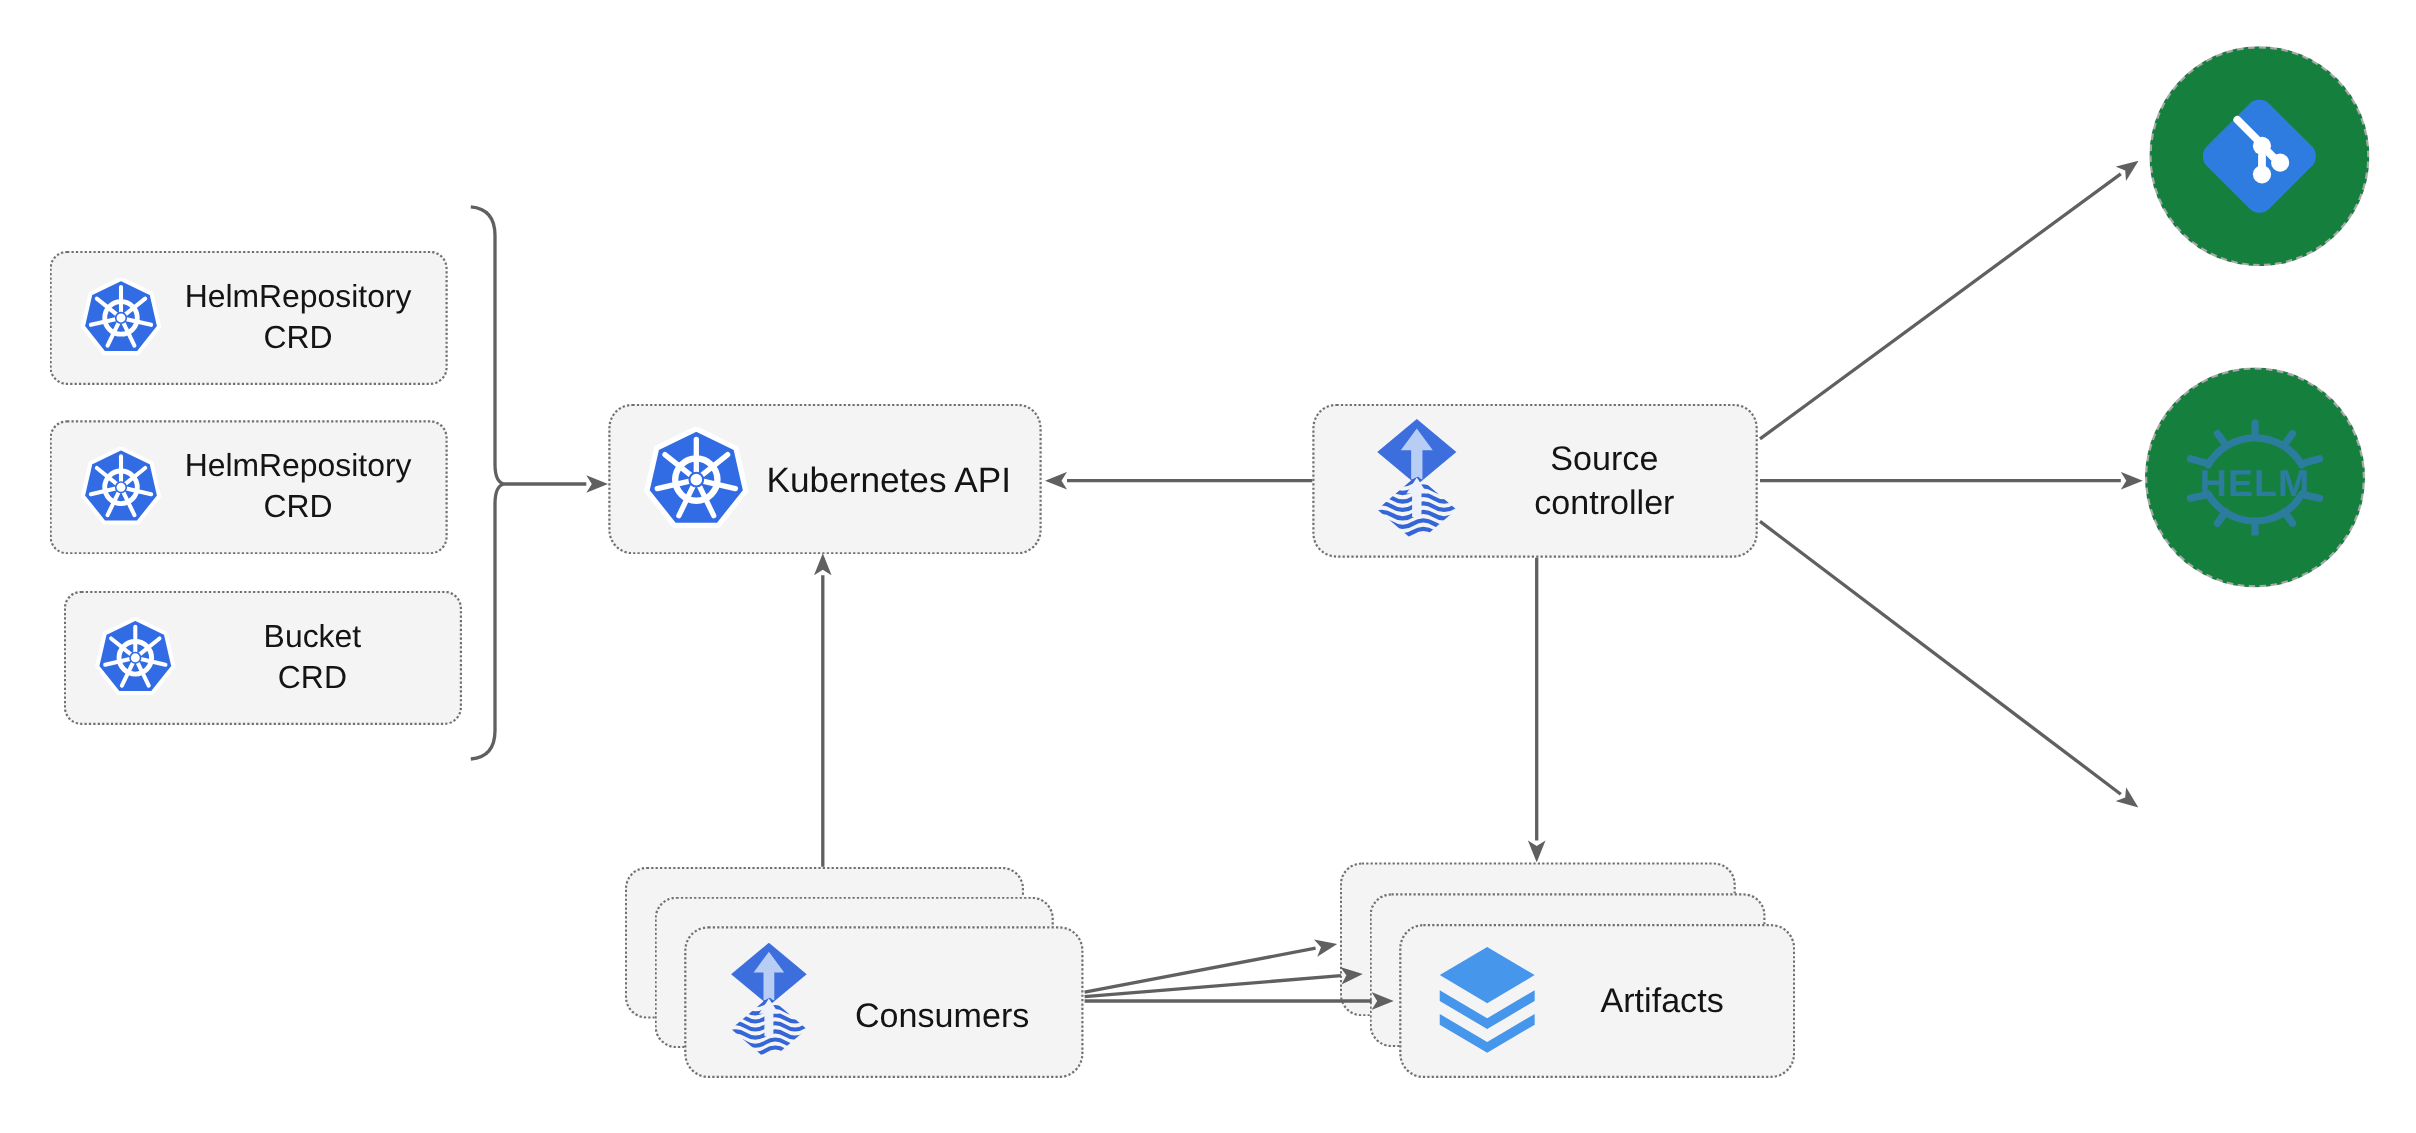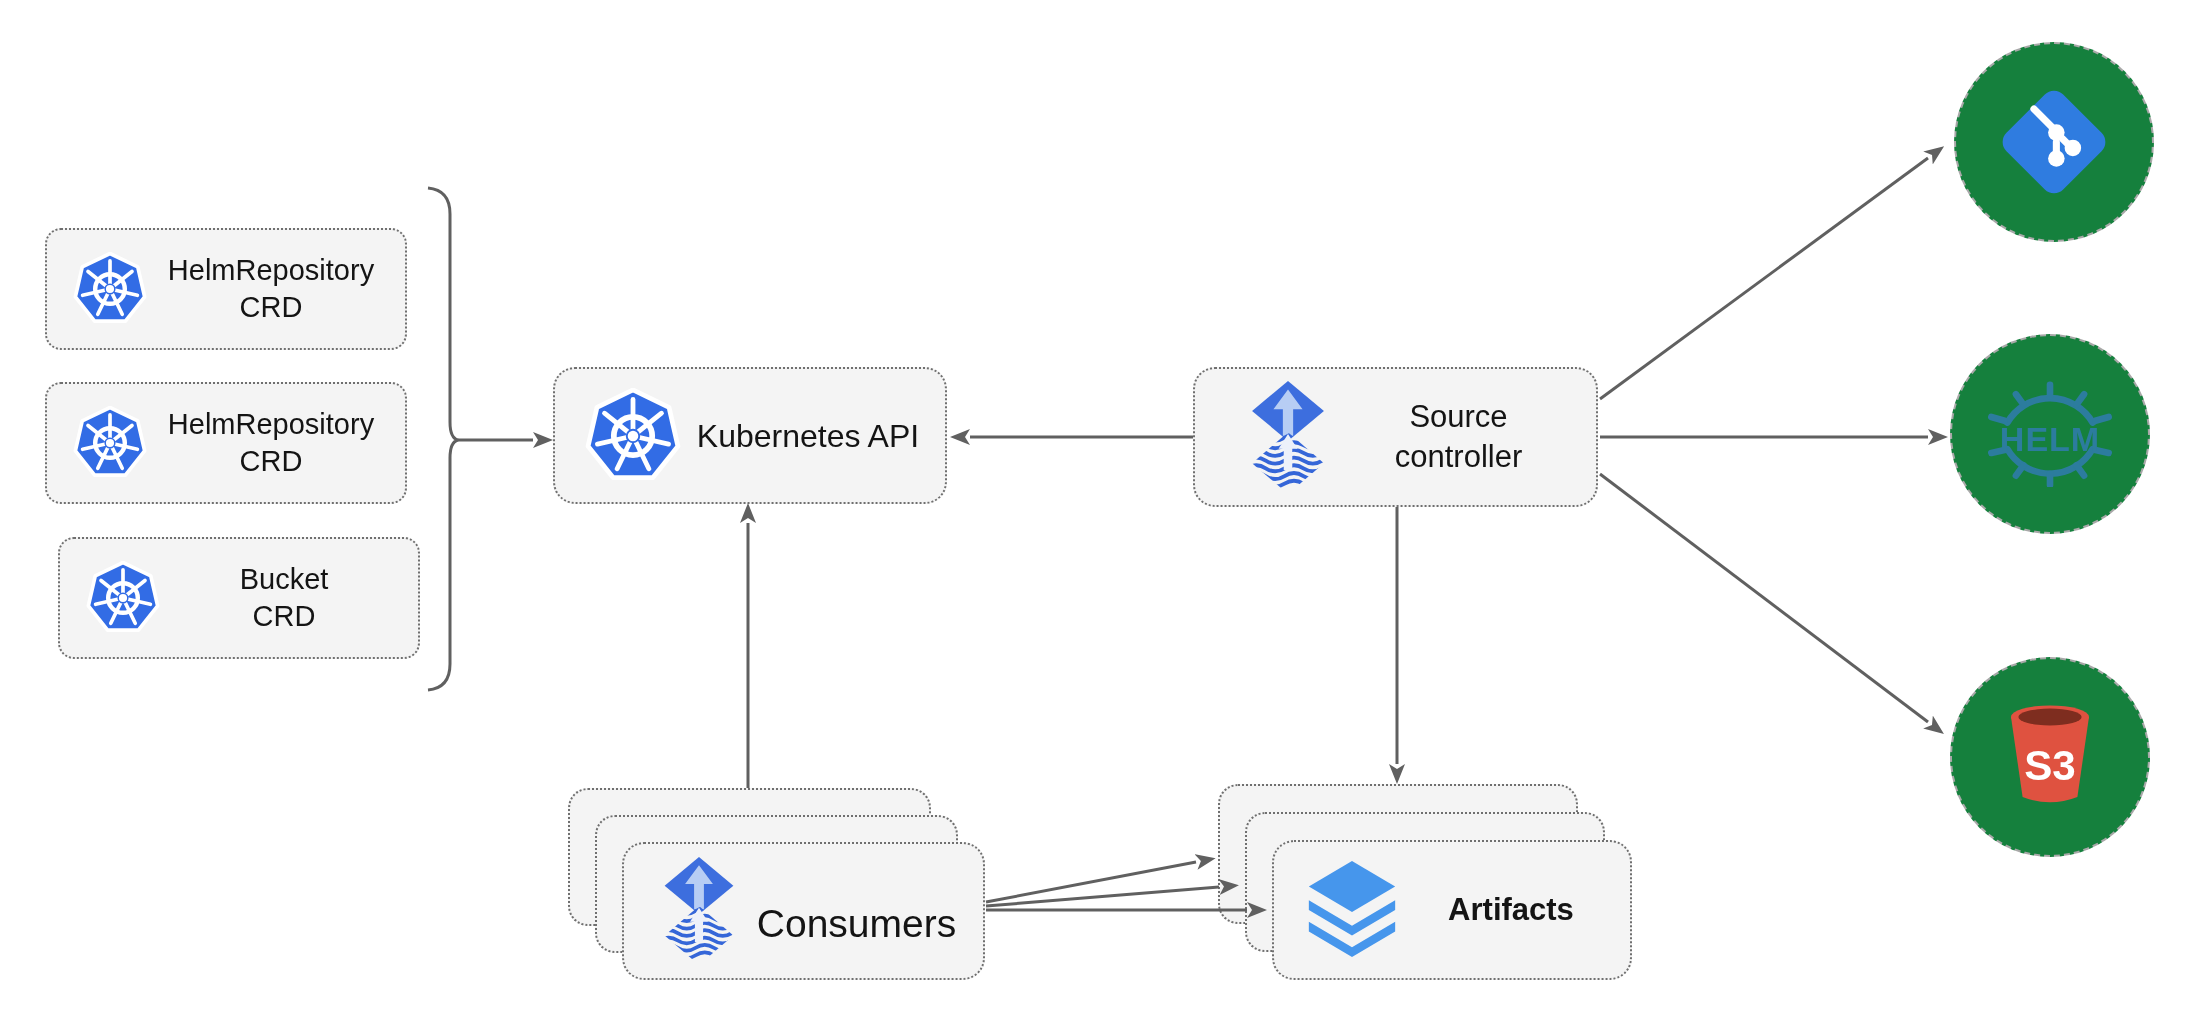--- a/index.html
+++ b/index.html
@@ -177,55 +177,49 @@
       <div>controller</div>
     </div>
   </div>
 
   <div class="stack-layer" style="left:568px;top:788px;width:363px;height:138px;"></div>
   <div class="stack-layer" style="left:595px;top:815px;width:363px;height:138px;"></div>
   <div class="node big" style="left:622px;top:842px;width:363px;height:138px;border-radius:22px;">
     <svg class="icon" width="82" height="108" style="margin-left:34px;">
         <use href="#sym-flux"></use>
       </svg>
-    <div class="label" style="font-size:39px;margin-top:25px;">
+    <div class="label" style="font-size:31px;margin-top:25px;">
       <div>Consumers</div>
     </div>
   </div>
 
   <div class="stack-layer" style="left:1218px;top:784px;width:360px;height:140px;"></div>
   <div class="stack-layer" style="left:1245px;top:812px;width:360px;height:140px;"></div>
   <div class="node big" style="left:1272px;top:840px;width:360px;height:140px;border-radius:22px;">
     <svg class="icon" width="100" height="102" style="margin-left:28px;">
         <use href="#sym-layers"></use>
       </svg>
-    <div class="label" style="font-size:31px;font-weight:bold;">
+    <div class="label" style="font-size:31px;">
       <div>Artifacts</div>
     </div>
   </div>
 
   <div class="ext-circle" style="left:1954px;top:42px;">
     <svg class="icon" width="118" height="118">
         <use href="#sym-git"></use>
       </svg>
   </div>
 
   <div class="ext-circle" style="left:1950px;top:334px;">
     <svg class="icon" width="142" height="106" viewBox="0 0 150 112">
       <use href="#sym-helm"></use>
       <text x="75" y="74" text-anchor="middle" font-size="36" font-weight="bold" font-family="Liberation Sans, sans-serif" letter-spacing="1" fill="#2C7C9E">HELM</text>
     </svg>
   </div>
 
-  <div class="ext-circle" style="left:1950px;top:657px;">
-    <svg class="icon" width="106" height="118" viewBox="0 0 100 112">
-      <use href="#sym-s3"></use>
-      <text x="50" y="78" text-anchor="middle" font-size="40" font-weight="bold" font-family="Liberation Sans, sans-serif" fill="#ffffff">S3</text>
-    </svg>
-  </div>
 
   <svg id="overlay" viewBox="0 0 2196 1030">
     <defs>
       <marker id="ah" viewBox="0 0 20 16" refX="0" refY="8" markerWidth="20" markerHeight="16" orient="auto" markerUnits="userSpaceOnUse">
         <path d="M0,0 L20,8 L0,16 L5,8 Z" fill="#606060"></path>
       </marker>
     </defs>
     <g stroke="#606060" stroke-width="3" fill="none">
       <path d="M428,188 Q450,190 450,214 L450,422 Q450,438 458,440 Q450,442 450,458 L450,664 Q450,688 428,690"></path>
       <line x1="458" y1="440" x2="533" y2="440" marker-end="url(#ah)"></line>

